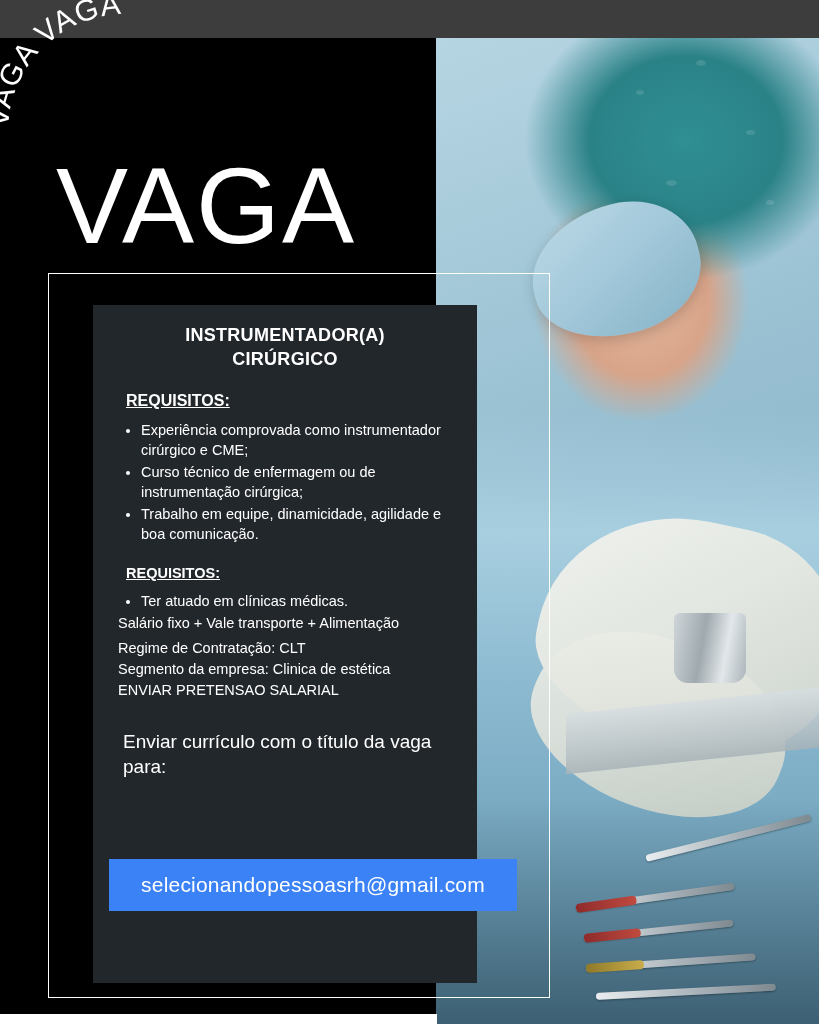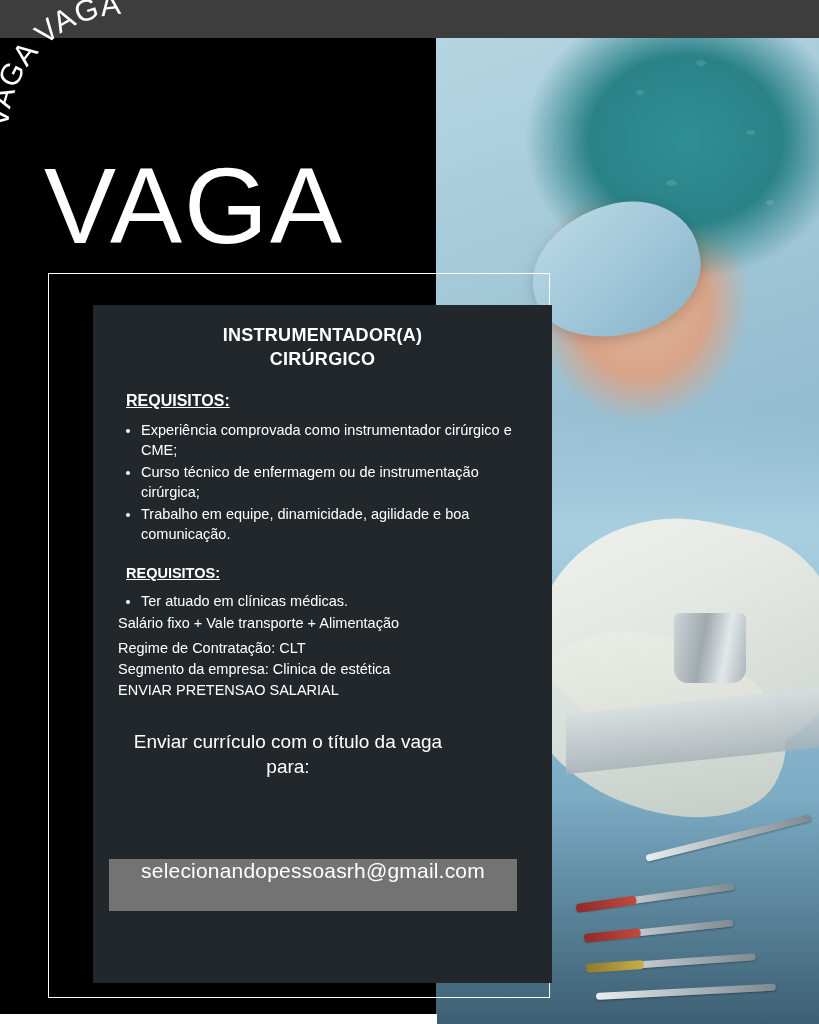--- a/index.html
+++ b/index.html
@@ -150,21 +150,21 @@
   .arc-wrap text {
     font-family: "Liberation Sans", sans-serif;
     font-size: 30px;
     letter-spacing: 1px;
     fill: #ffffff;
   }
 
   
   .vaga-big {
     position: absolute;
-    left: 44px;
+    left: 56px;
     top: 152px;
     font-size: 108px;
     line-height: 1;
     color: #ffffff;
     letter-spacing: 2px;
     font-weight: 400;
     z-index: 6;
   }
 
   
@@ -176,21 +176,21 @@
     height: 723px;
     border: 1px solid #ffffff;
     z-index: 3;
   }
 
   
   .card {
     position: absolute;
     left: 93px;
     top: 305px;
-    width: 459px;
+    width: 384px;
     height: 678px;
     background: #22272c;
     z-index: 4;
     color: #ffffff;
   }
 
   .card-title {
     text-align: center;
     font-size: 18px;
     font-weight: bold;
@@ -229,32 +229,31 @@
   }
   .para.block {
     margin-top: 4px;
   }
 
   .cta {
     font-size: 19px;
     line-height: 1.35;
     margin: 28px 0 12px 30px;
     max-width: 330px;
-    text-align: center;
   }
 
   .email-bar {
     position: absolute;
     left: 16px;
     bottom: 72px;
     width: 408px;
     height: 52px;
-    background: #737373;
+    background: #3b82f6;
     display: flex;
-    align-items: flex-start;
+    align-items: center;
     justify-content: center;
   }
   .email-bar span {
     font-size: 21px;
     color: #ffffff;
     letter-spacing: 0.2px;
   }
 
   
   .bottom-white {

